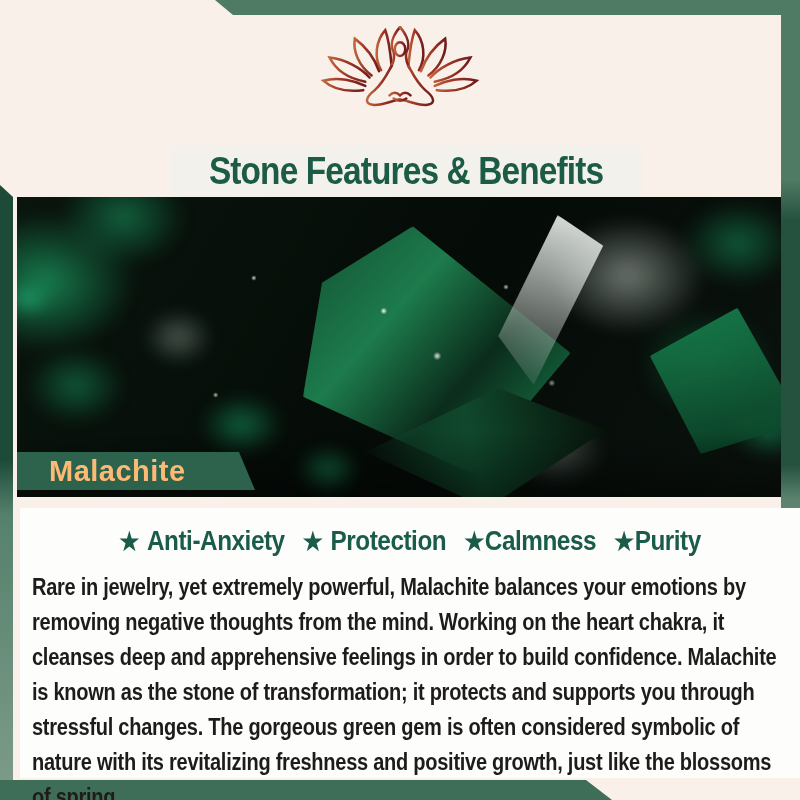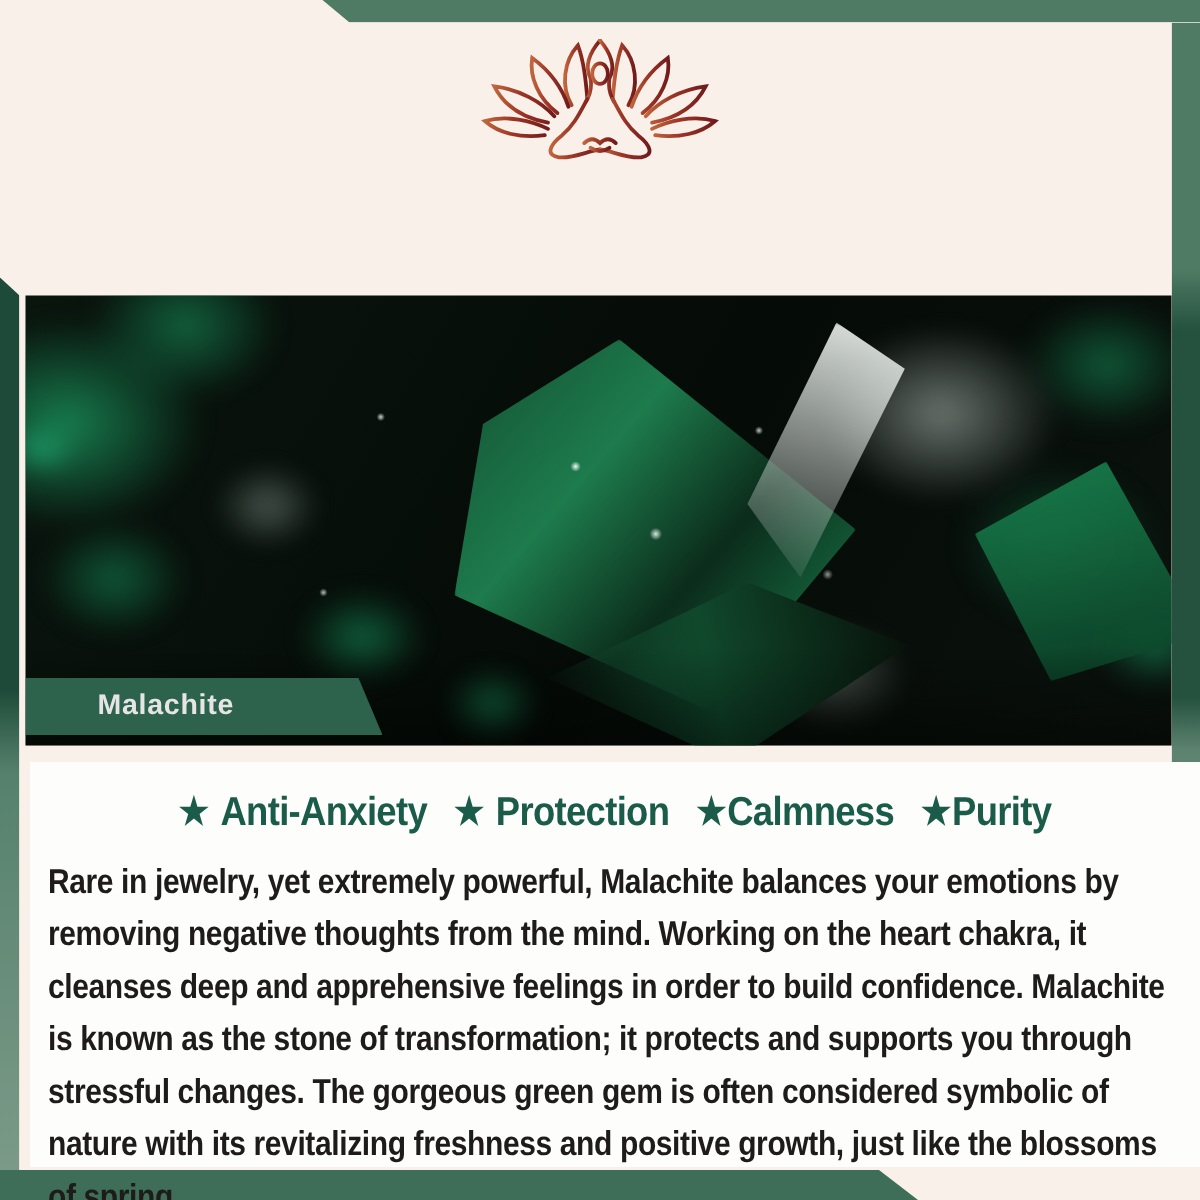--- a/index.html
+++ b/index.html
@@ -103,22 +103,22 @@
       radial-gradient(6px 6px at 55% 53%, rgba(255,255,255,.85), rgba(255,255,255,0) 70%),
       radial-gradient(4px 4px at 26% 66%, rgba(255,255,255,.7), rgba(255,255,255,0) 70%),
       radial-gradient(4px 4px at 64% 30%, rgba(255,255,255,.75), rgba(255,255,255,0) 70%),
       radial-gradient(5px 5px at 70% 62%, rgba(230,240,235,.6), rgba(230,240,235,0) 70%),
       linear-gradient(to top, rgba(0,0,0,.45), rgba(0,0,0,0) 22%);
   }
   .photo-label{
     position:absolute; left:0; bottom:7px; width:238px; height:38px;
     background:#2d624d;
     clip-path:polygon(0 0,222px 0,100% 100%,0 100%);
-    color:#e5e5e5; font-size:19px; font-weight:700;
-    line-height:38px; padding-left:48px; box-sizing:border-box;
+    color:#fdba74; font-size:29px; font-weight:700;
+    line-height:38px; padding-left:32px; box-sizing:border-box;
     letter-spacing:.5px;
   }
   
   .panel{
     position:absolute; left:20px; top:508px; width:780px; height:270px;
     background:#fdfdfc;
   }
   .benefits{
     margin-top:12px; height:42px;
     display:flex; align-items:center; justify-content:center;
@@ -172,20 +172,23 @@
         <path d="M80,1 C87,9 90,18 86,25 C85,31 86,35 89,40"></path>
         <ellipse cx="80" cy="22" rx="5" ry="6.5"></ellipse>
         <path d="M72,38 C67,47 64,54 56,61 C47,68 46,74 54,75 C63,76 72,71 80,70"></path>
         <path d="M88,38 C93,47 96,54 104,61 C113,68 114,74 106,75 C97,76 88,71 80,70"></path>
         <path d="M70,66 q5,-5 10,0 q5,-5 10,0"></path>
         <path d="M74,69 q6,4 12,0"></path>
       </g>
     </svg>
   </div>
 
+  <div class="banner">
+    <h1>Stone Features &amp; Benefits</h1>
+  </div>
 
   <div class="photo">
     <div class="blobs"></div>
     <div class="facet facet1"></div>
     <div class="facet facet2"></div>
     <div class="facet facet3"></div>
     <div class="facet facet4"></div>
     <div class="sparkles"></div>
     <div class="photo-label">Malachite</div>
   </div>

